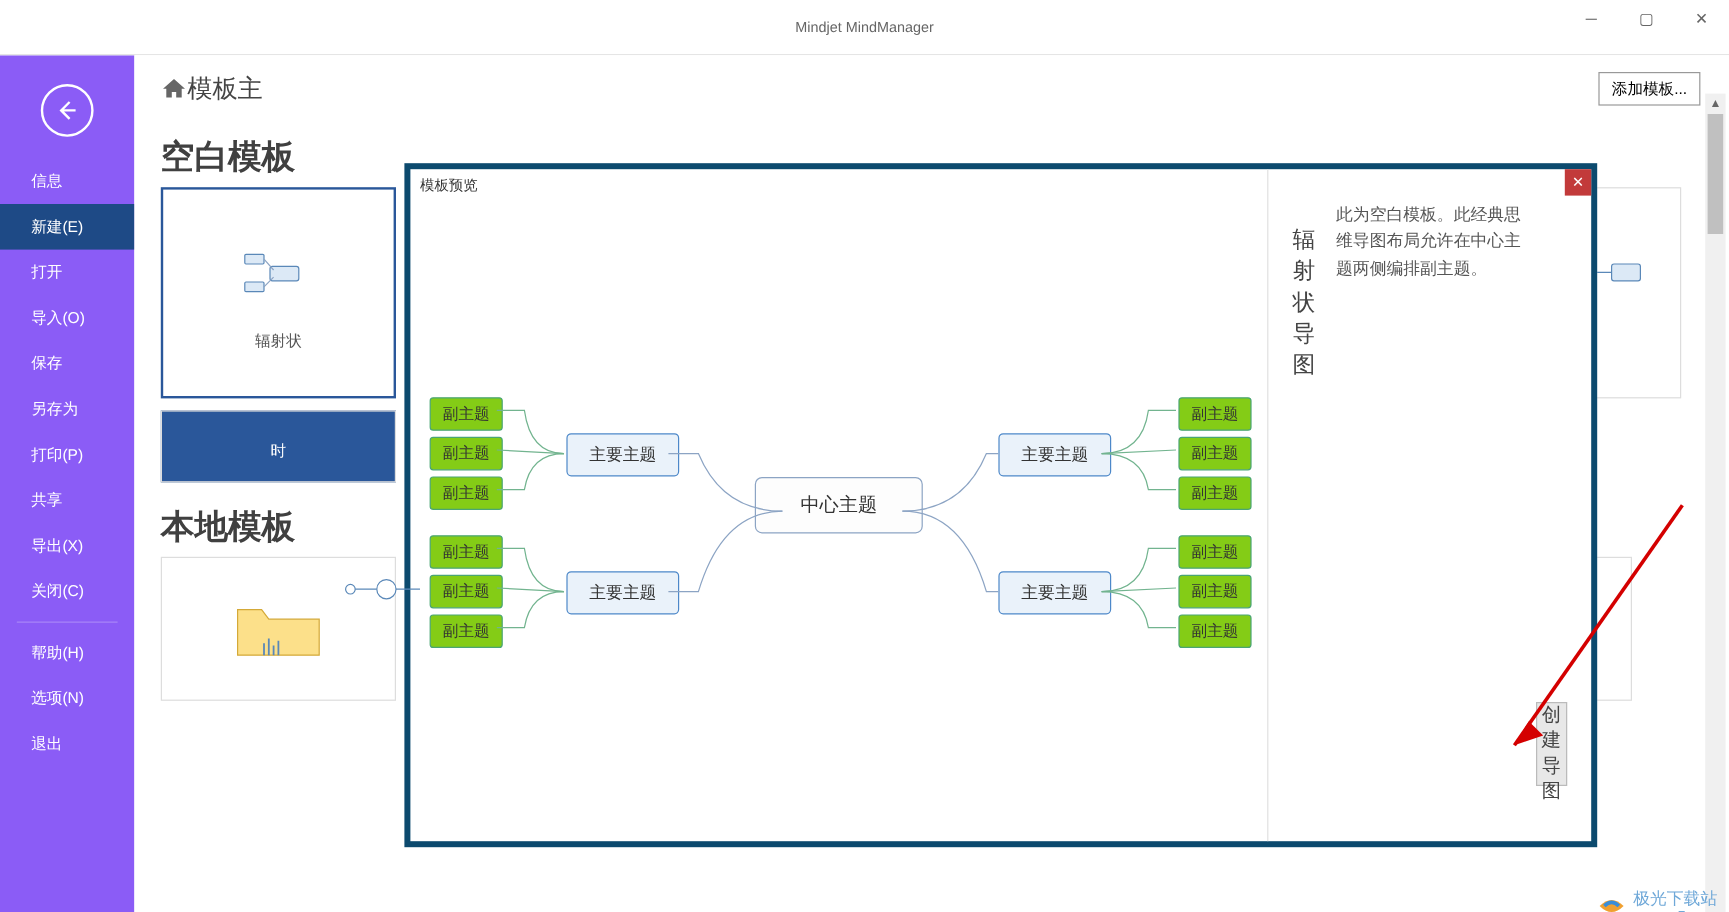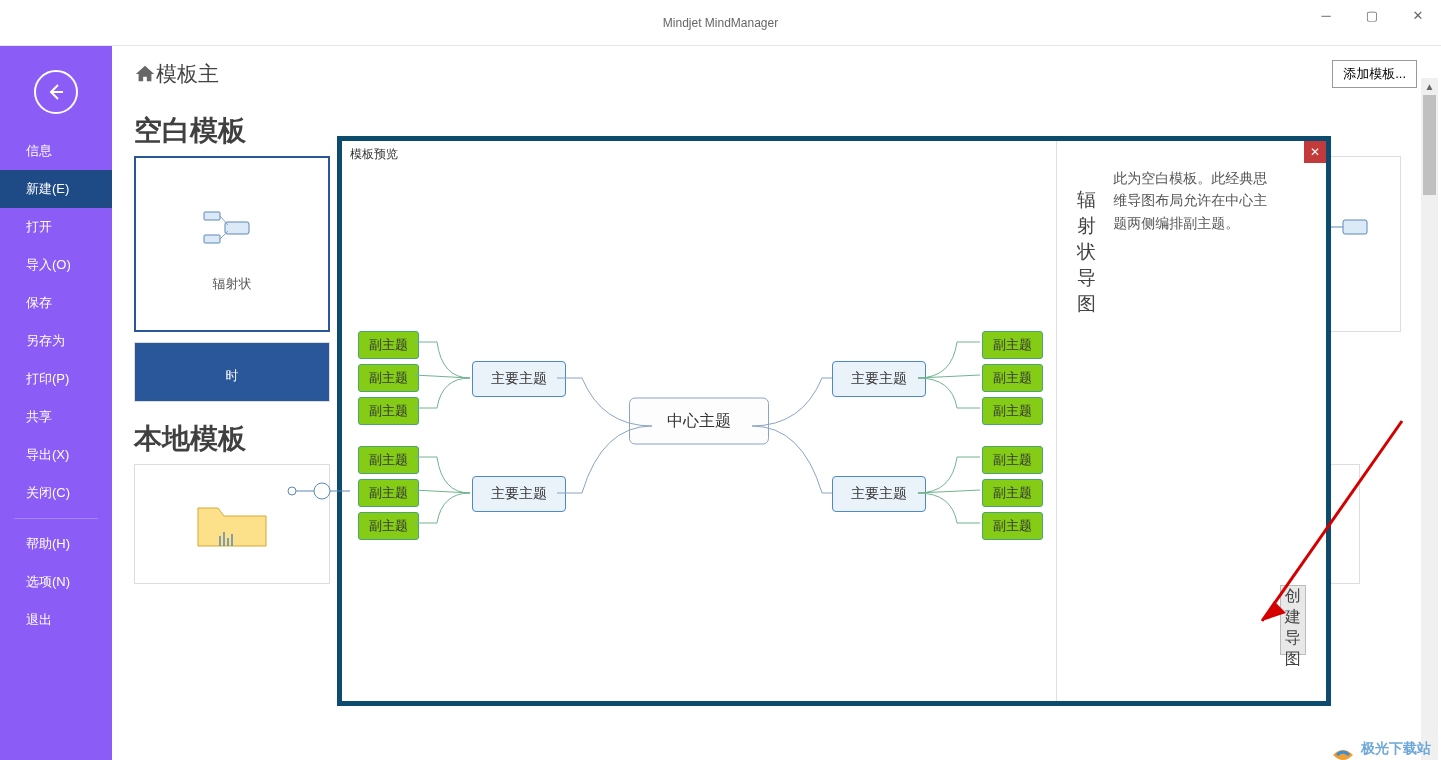--- a/index.html
+++ b/index.html
@@ -269,18 +269,18 @@
         <polygon points="60,210 72,190 84,202" fill="#d40000"></polygon>
       </svg>
     </div>
 
     <div class="watermark">
       <svg width="28" height="28" viewBox="0 0 28 28">
           <path d="M4 14 Q14 4 24 14 Q14 24 4 14" fill="#f0a030"></path>
           <path d="M8 14 Q14 8 20 14" fill="none" stroke="#3a8dd8" stroke-width="3"></path>
         </svg>
       <div>
-        <div style="font-weight:bold">极光下载站</div>
+        <div style="font-weight:normal">极光下载站</div>
         <div style="font-size:11px">www.xz7.com</div>
       </div>
     </div>
   </div>
 </div>
 
 </body></html>

